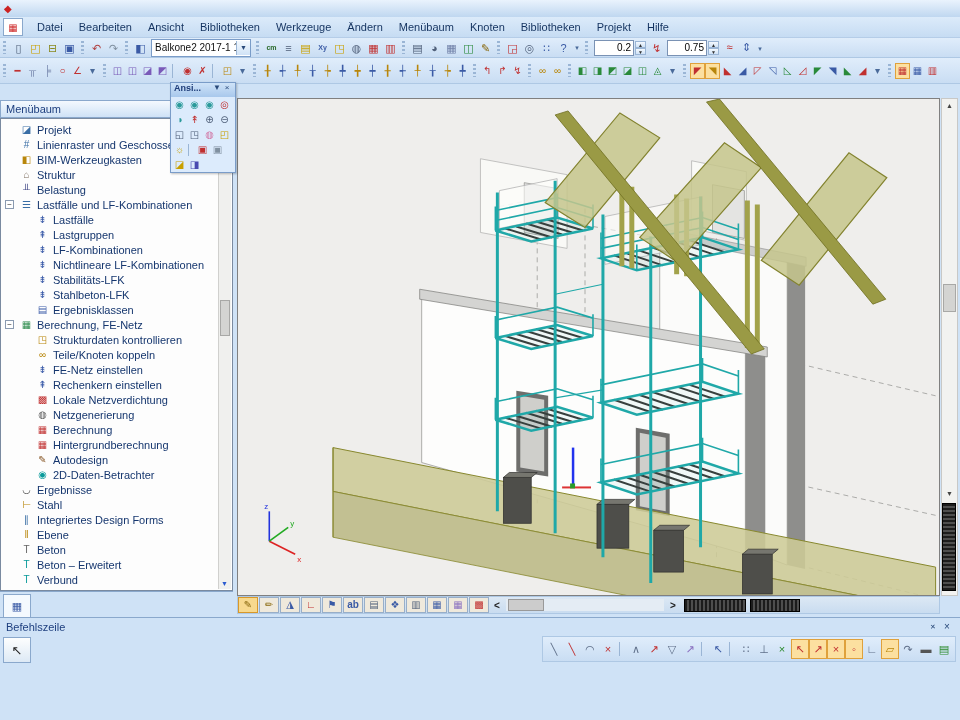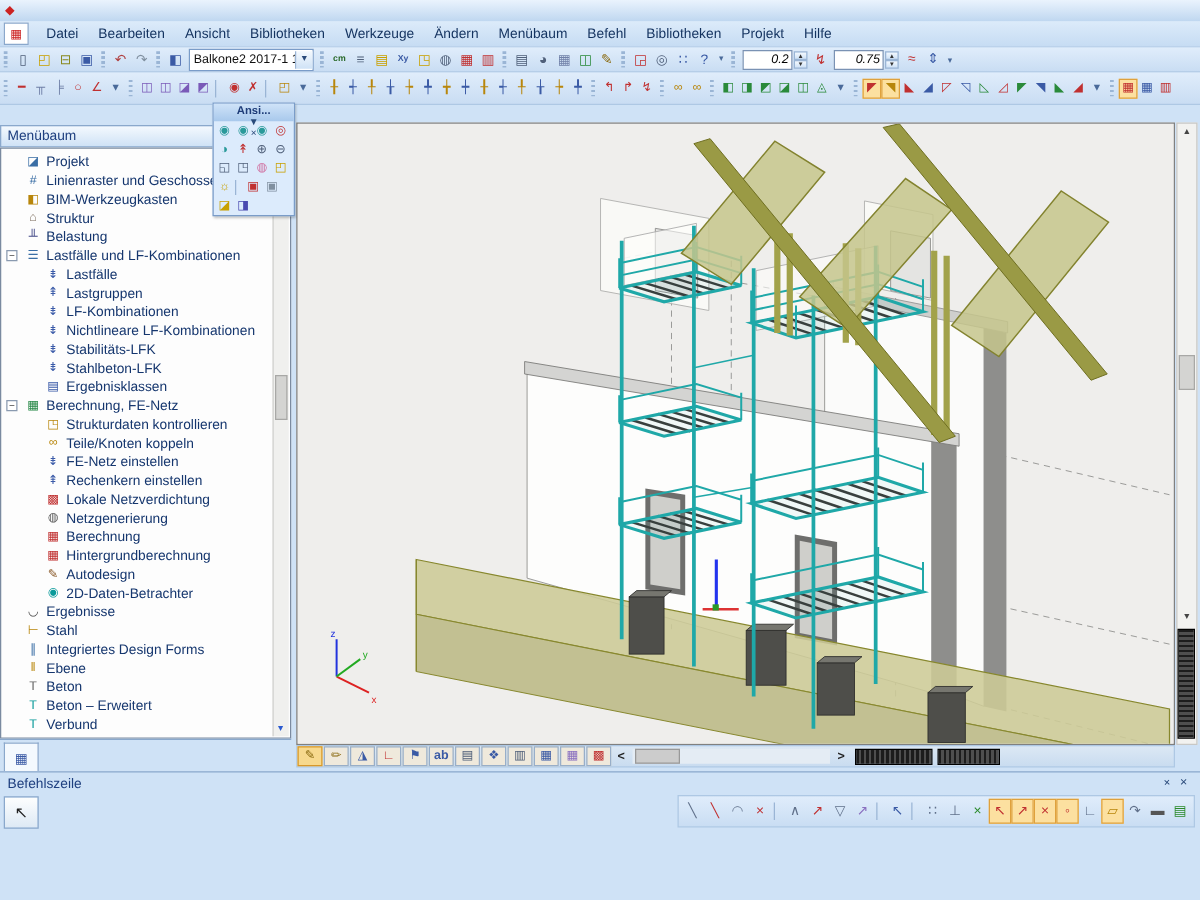--- a/index.html
+++ b/index.html
@@ -32,21 +32,21 @@
   .icon.txt{font-size:7px;font-weight:bold;}
   .icon.sm{width:10px;font-size:7px;color:#4a6a9a;}
   .icon.hl{background:#fce0a0;border:1px solid #dfa13c;}
   .tsep{width:5px;height:14px;border-left:1px solid #9ab5d5;margin:0 2px;}
   .combo{display:flex;align-items:center;height:16px;background:#fff;border:1px solid #7a9cc8;margin:0 2px;}
   .combo-text{width:78px;padding:0 3px;font-size:10px;white-space:nowrap;overflow:hidden;}
   .combo-btn{width:13px;height:14px;font-size:7px;color:#2a4a7a;background:linear-gradient(#f4f9fe,#cfe2f6);
     border-left:1px solid #9ab5d5;display:flex;align-items:center;justify-content:center;}
   .spin{display:flex;align-items:center;margin:0 2px;}
   .spin input{width:34px;height:14px;border:1px solid #7a92b4;font-size:10px;text-align:right;padding:0 2px;
-    font-family:"Liberation Sans","DejaVu Sans",sans-serif;font-style:italic;}
+    font-family:"Liberation Sans","DejaVu Sans",sans-serif;}
   .steppers{display:flex;flex-direction:column;margin-left:1px;}
   .steppers span{width:11px;height:7px;font-size:5px;line-height:7px;text-align:center;color:#333;
     background:linear-gradient(#f4f9fe,#cfe2f6);border:1px solid #9ab5d5;box-sizing:border-box;}
 
   
   #main{position:absolute;left:0;top:84px;width:960px;height:533px;background:#cfe2f6;}
 
   #sidebar-header{position:absolute;left:0;top:16px;width:233px;height:18px;
     background:linear-gradient(#f4f9fe,#cfe2f6);border:1px solid #8aa8cc;box-sizing:border-box;
     display:flex;align-items:center;padding-left:5px;color:#1e3f7f;}
@@ -75,21 +75,21 @@
   .zoombar-h{height:13px;border:1px solid #000;box-sizing:border-box;margin-left:4px;
     background:repeating-linear-gradient(90deg,#1c1c1c 0 2px,#4e4e4e 2px 4px);}
   #vscroll{position:absolute;left:941px;top:14px;width:17px;height:498px;background:#f2f2f0;border:1px solid #c8c8c6;box-sizing:border-box;}
   #vscroll .arr{position:absolute;left:0;width:15px;height:13px;font-size:7px;line-height:13px;text-align:center;color:#444;}
   #vscroll-thumb{position:absolute;left:1px;top:185px;width:13px;height:28px;background:#d4d4d2;border:1px solid #a8a8a6;box-sizing:border-box;}
   #zoombar-v{position:absolute;left:942px;top:419px;width:14px;height:88px;border:1px solid #000;box-sizing:border-box;
     background:repeating-linear-gradient(180deg,#1c1c1c 0 2px,#4e4e4e 2px 4px);}
 
   
   #palette{position:absolute;left:170px;top:82px;width:64px;background:#dcebfc;border:1px solid #7a9cc8;z-index:30;box-shadow:1px 1px 2px rgba(0,0,0,.25);}
-  #palette-title{height:14px;background:linear-gradient(#cfe3f8,#a8c8ec);display:flex;align-items:center;padding:0 3px;flex-direction:column;}
+  #palette-title{height:14px;background:linear-gradient(#cfe3f8,#a8c8ec);display:flex;padding:0 3px;}
   #palette-title .ptxt{flex:1;font-size:9px;font-weight:bold;color:#1e3c78;}
   #palette-title .pbtn{font-size:8px;color:#2a4a7a;width:10px;text-align:center;}
   .prow{display:flex;align-items:center;padding:0 1px;}
   #palette .icon{width:15px;height:15px;font-size:10px;}
   #palette .tsep{height:12px;margin:0 1px;}
 
   
   #cmdpanel{position:absolute;left:0;top:617px;width:960px;height:86px;background:#cfe2f6;border-top:1px solid #8aa8cc;box-sizing:border-box;}
   #cmd-header{position:absolute;left:6px;top:3px;color:#1e3f7f;}
   #cmd-buttons{position:absolute;right:6px;top:2px;display:flex;}
@@ -122,21 +122,21 @@
   <div id="menubar">
     <span class="mlogo">▦</span>
     <div style="display:flex">
         <span class="menu-item">Datei</span>
         <span class="menu-item">Bearbeiten</span>
         <span class="menu-item">Ansicht</span>
         <span class="menu-item">Bibliotheken</span>
         <span class="menu-item">Werkzeuge</span>
         <span class="menu-item">Ändern</span>
         <span class="menu-item">Menübaum</span>
-        <span class="menu-item">Befehl</span>
+        <span class="menu-item">Knoten</span>
         <span class="menu-item">Bibliotheken</span>
         <span class="menu-item">Projekt</span>
         <span class="menu-item">Hilfe</span>
       </div>
   </div>
 
   <div id="toolbar1" class="toolbar">
     <div class="tgroup">
         <span class="icon" style="color: rgb(80, 96, 122);">▯</span>
         <span class="icon" style="color: rgb(200, 160, 0);">◰</span>

